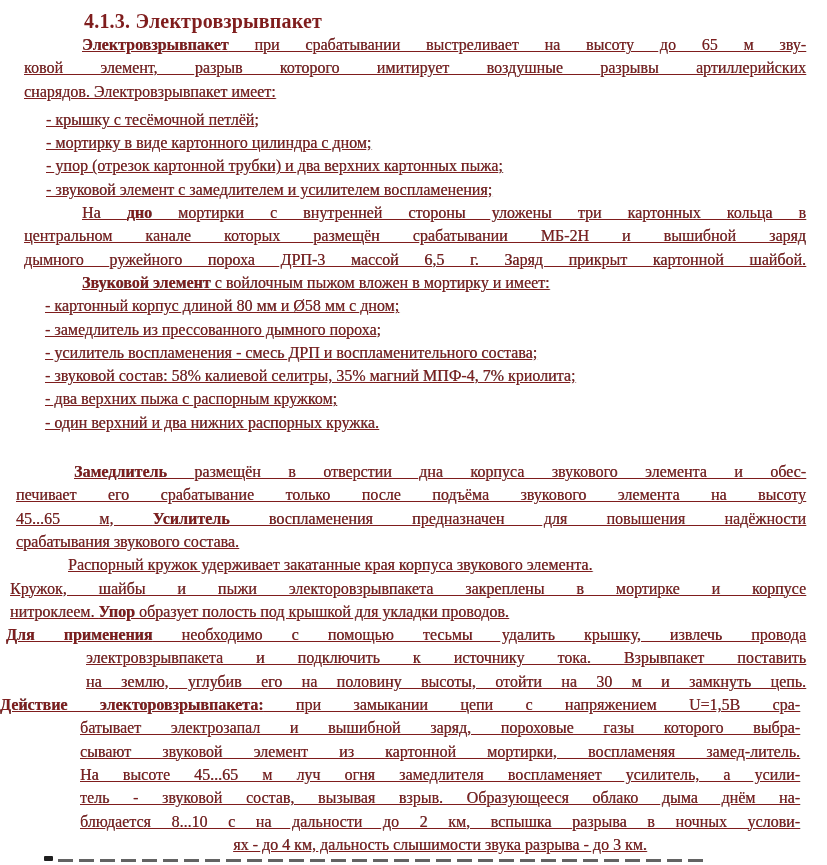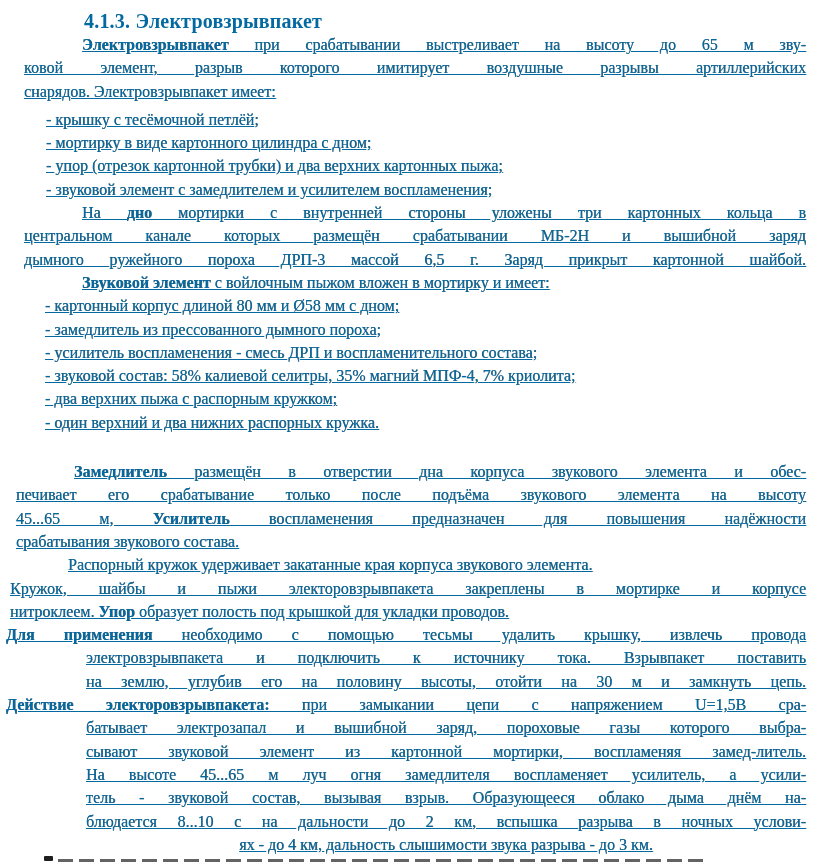--- a/index.html
+++ b/index.html
@@ -34,36 +34,36 @@
   .b{font-weight:bold;}
   
   .para-intro{margin-left:24px;width:782px;}
   .list-components{margin-left:46px;width:760px;margin-top:5px;}
   .para-mortar-bottom{margin-left:24px;width:782px;}
   .para-sound-element{margin-left:24px;width:782px;}
   .list-sound-element{margin-left:45px;width:761px;}
   .para-delay{margin-left:16px;width:790px;margin-top:26px;}
   .para-ring{margin-left:10px;width:796px;}
   .para-usage{margin-left:6px;width:800px;}
-  .para-action{margin-left:6px;width:800px;}
+  .para-action{width:800px;}
   
   .artifact-mark{
     position:absolute;left:44px;top:856px;width:9px;height:5px;
     background:#1f1f1f;border-radius:1px;
   }
   .artifact-line{
     position:absolute;left:58px;top:859px;width:648px;height:2.5px;
     background-image:repeating-linear-gradient(90deg,#3c3c3c 0 15px,rgba(0,0,0,0) 15px 21px);
     opacity:0.8;
   }
 </style>
 </head>
 <body>
 
-<div class="page" style="background: rgb(255, 255, 255); color: #0369a1;">
+<div class="page" style="background: rgb(255, 255, 255); color: #7f1d1d;">
   <div class="heading">4.1.3. Электровзрывпакет</div>
   <div id="doc-body">
       <div class="block para-intro">
         <div class="line indent just"><span class="b">Электровзрывпакет</span><span> при срабатывании выстреливает на высоту до 65 м зву-</span></div>
         <div class="line just"><span>ковой элемент, разрыв которого имитирует воздушные разрывы артиллерийских</span></div>
         <div class="line"><span>снарядов. Электровзрывпакет имеет:</span></div>
       </div>
       <div class="block list-components">
         <div class="line"><span>- крышку с тесёмочной петлёй;</span></div>
         <div class="line"><span>- мортирку в виде картонного цилиндра с дном;</span></div>

